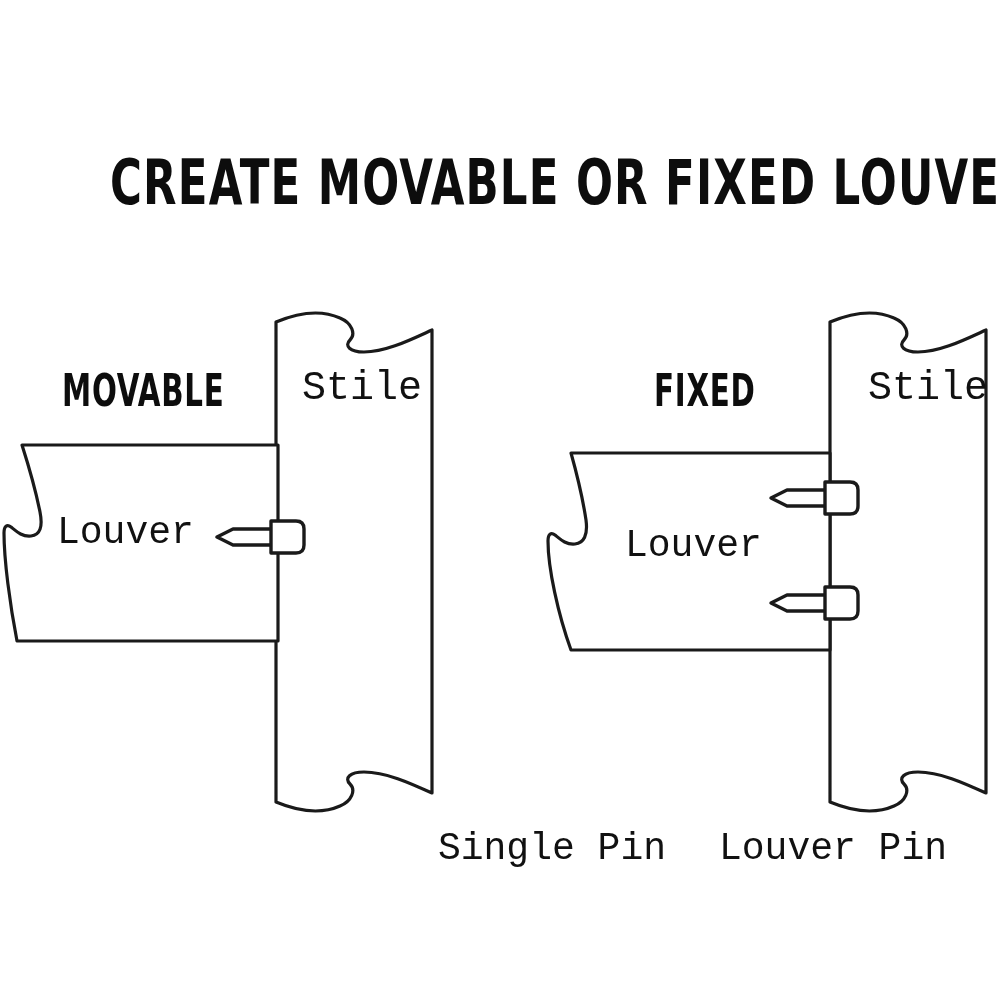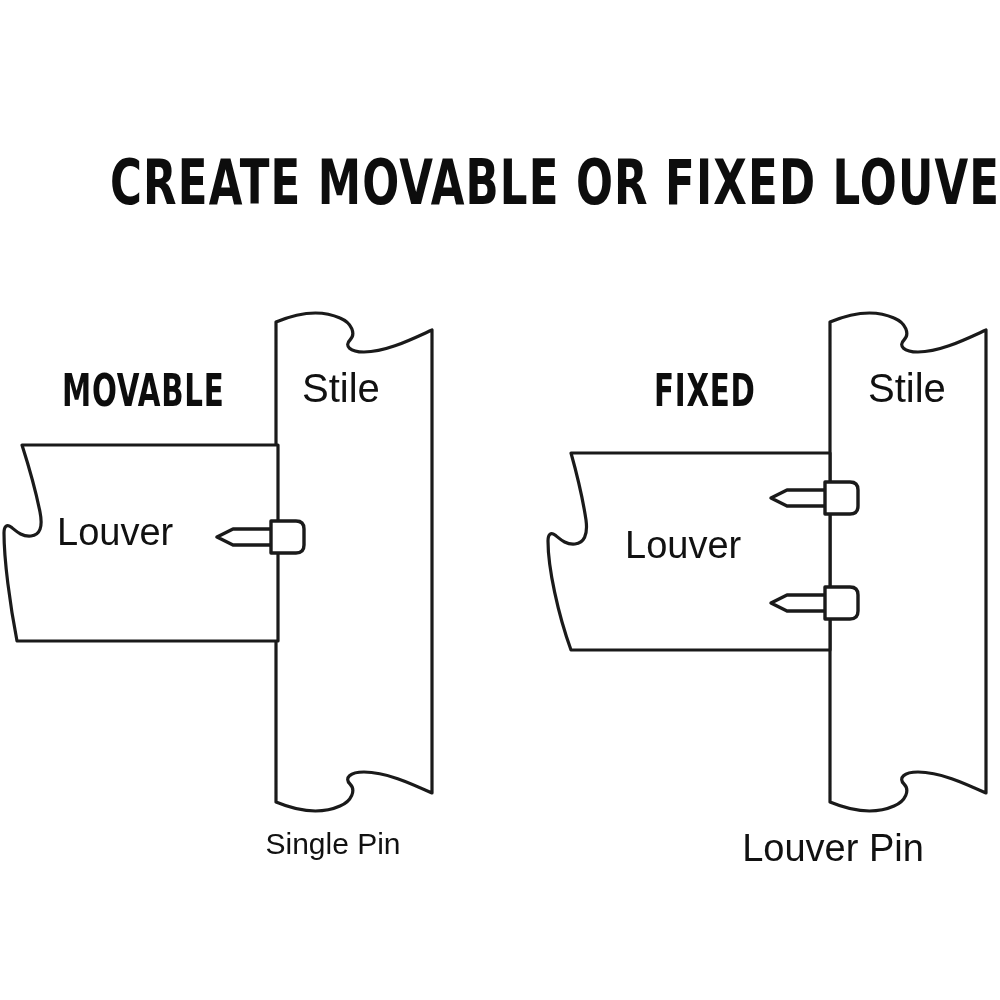--- a/index.html
+++ b/index.html
@@ -55,30 +55,30 @@
     color: #0d0d0d;
     transform: scaleX(0.74);
     white-space: nowrap;
   }
   #label-movable { left: 62px;  top: 368px; transform-origin: 0 50%; }
   #label-fixed   { left: 654px; top: 368px; transform-origin: 0 50%; }
 
   
   .serif-label {
     position: absolute;
-    font-family: Liberation Sans, sans-serif;
+    font-family: Liberation Mono, monospace;
     font-weight: 400;
     color: #111111;
     white-space: nowrap;
   }
   #label-stile-left   { left: 302px; top: 366px; font-size: 40px; }
   #label-stile-right  { left: 868px; top: 366px; font-size: 40px; }
   #label-louver-left  { left: 57px;  top: 511px; font-size: 38px; }
   #label-louver-right { left: 625px; top: 524px; font-size: 38px; }
-  #caption-left   { left: 0;   top: 827px; width: 666px; text-align: center; font-size: 30px; }
+  #caption-left   { left: 0;   top: 827px; width: 666px; text-align: right; font-size: 38px; }
   #caption-right  { left: 666px; top: 827px; width: 334px; text-align: center; font-size: 38px; }
 
   
   #drawing {
     position: absolute;
     left: 0;
     top: 0;
     width: 1000px;
     height: 1000px;
     pointer-events: none;

